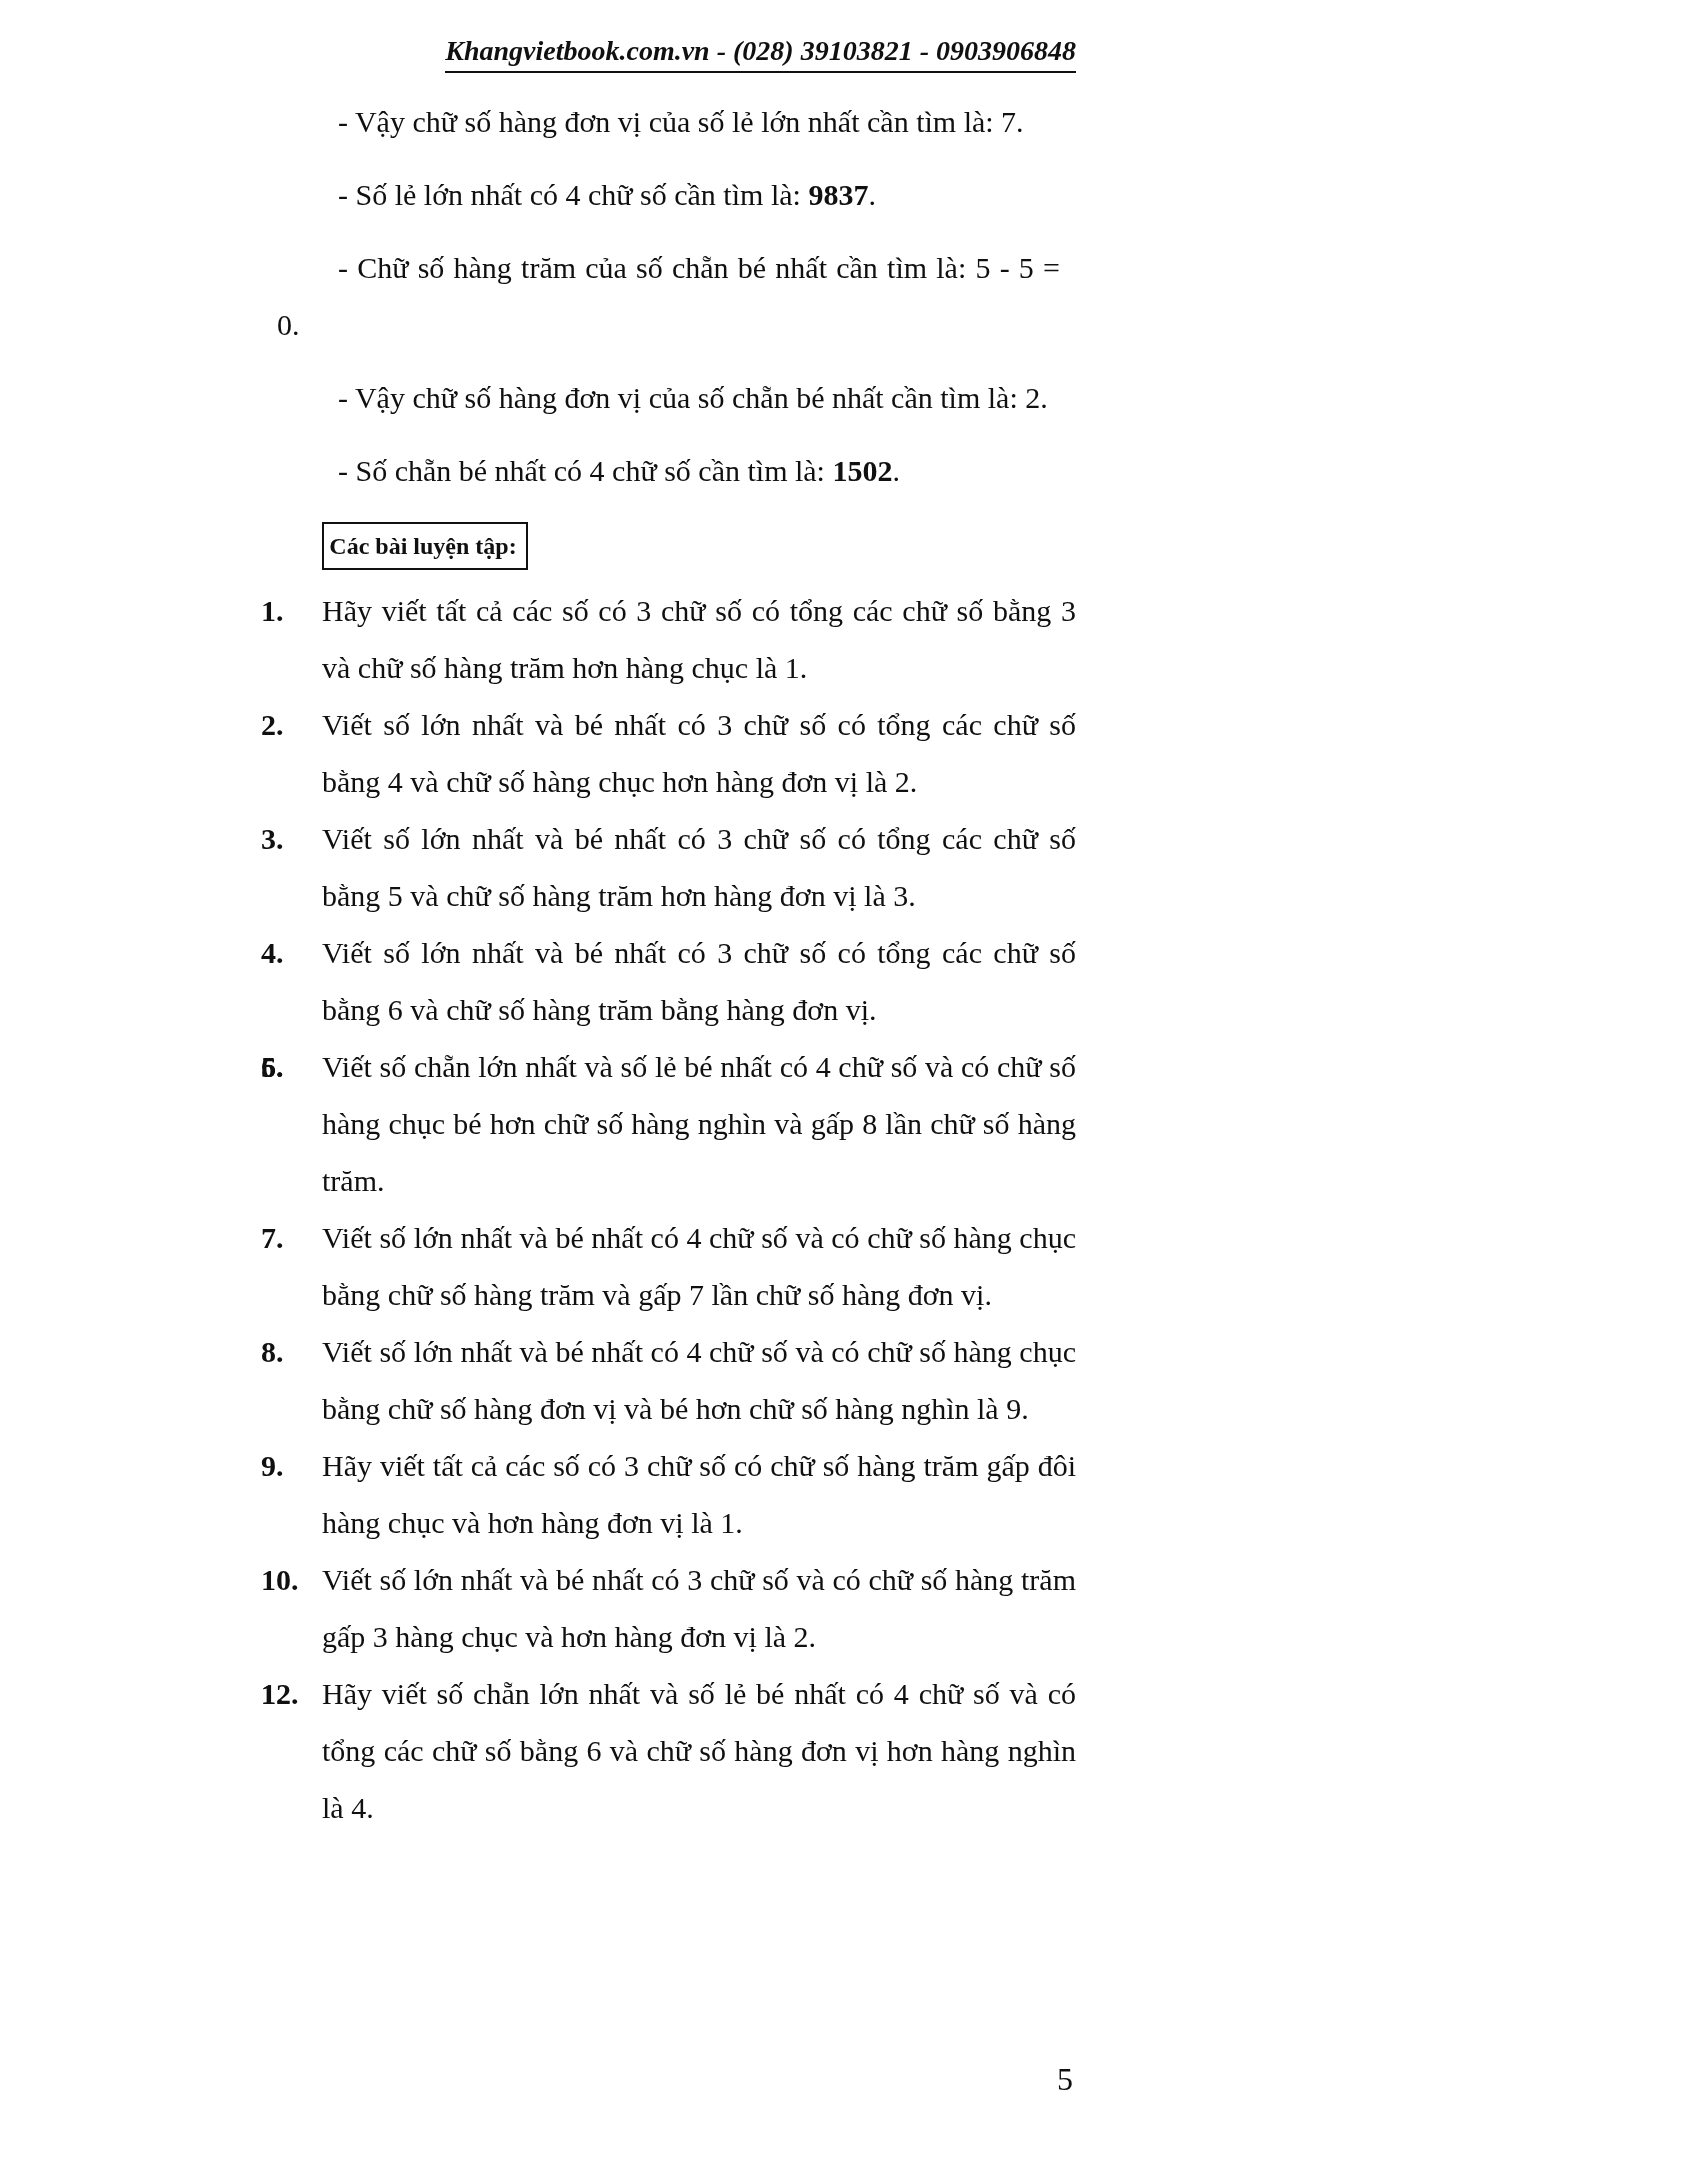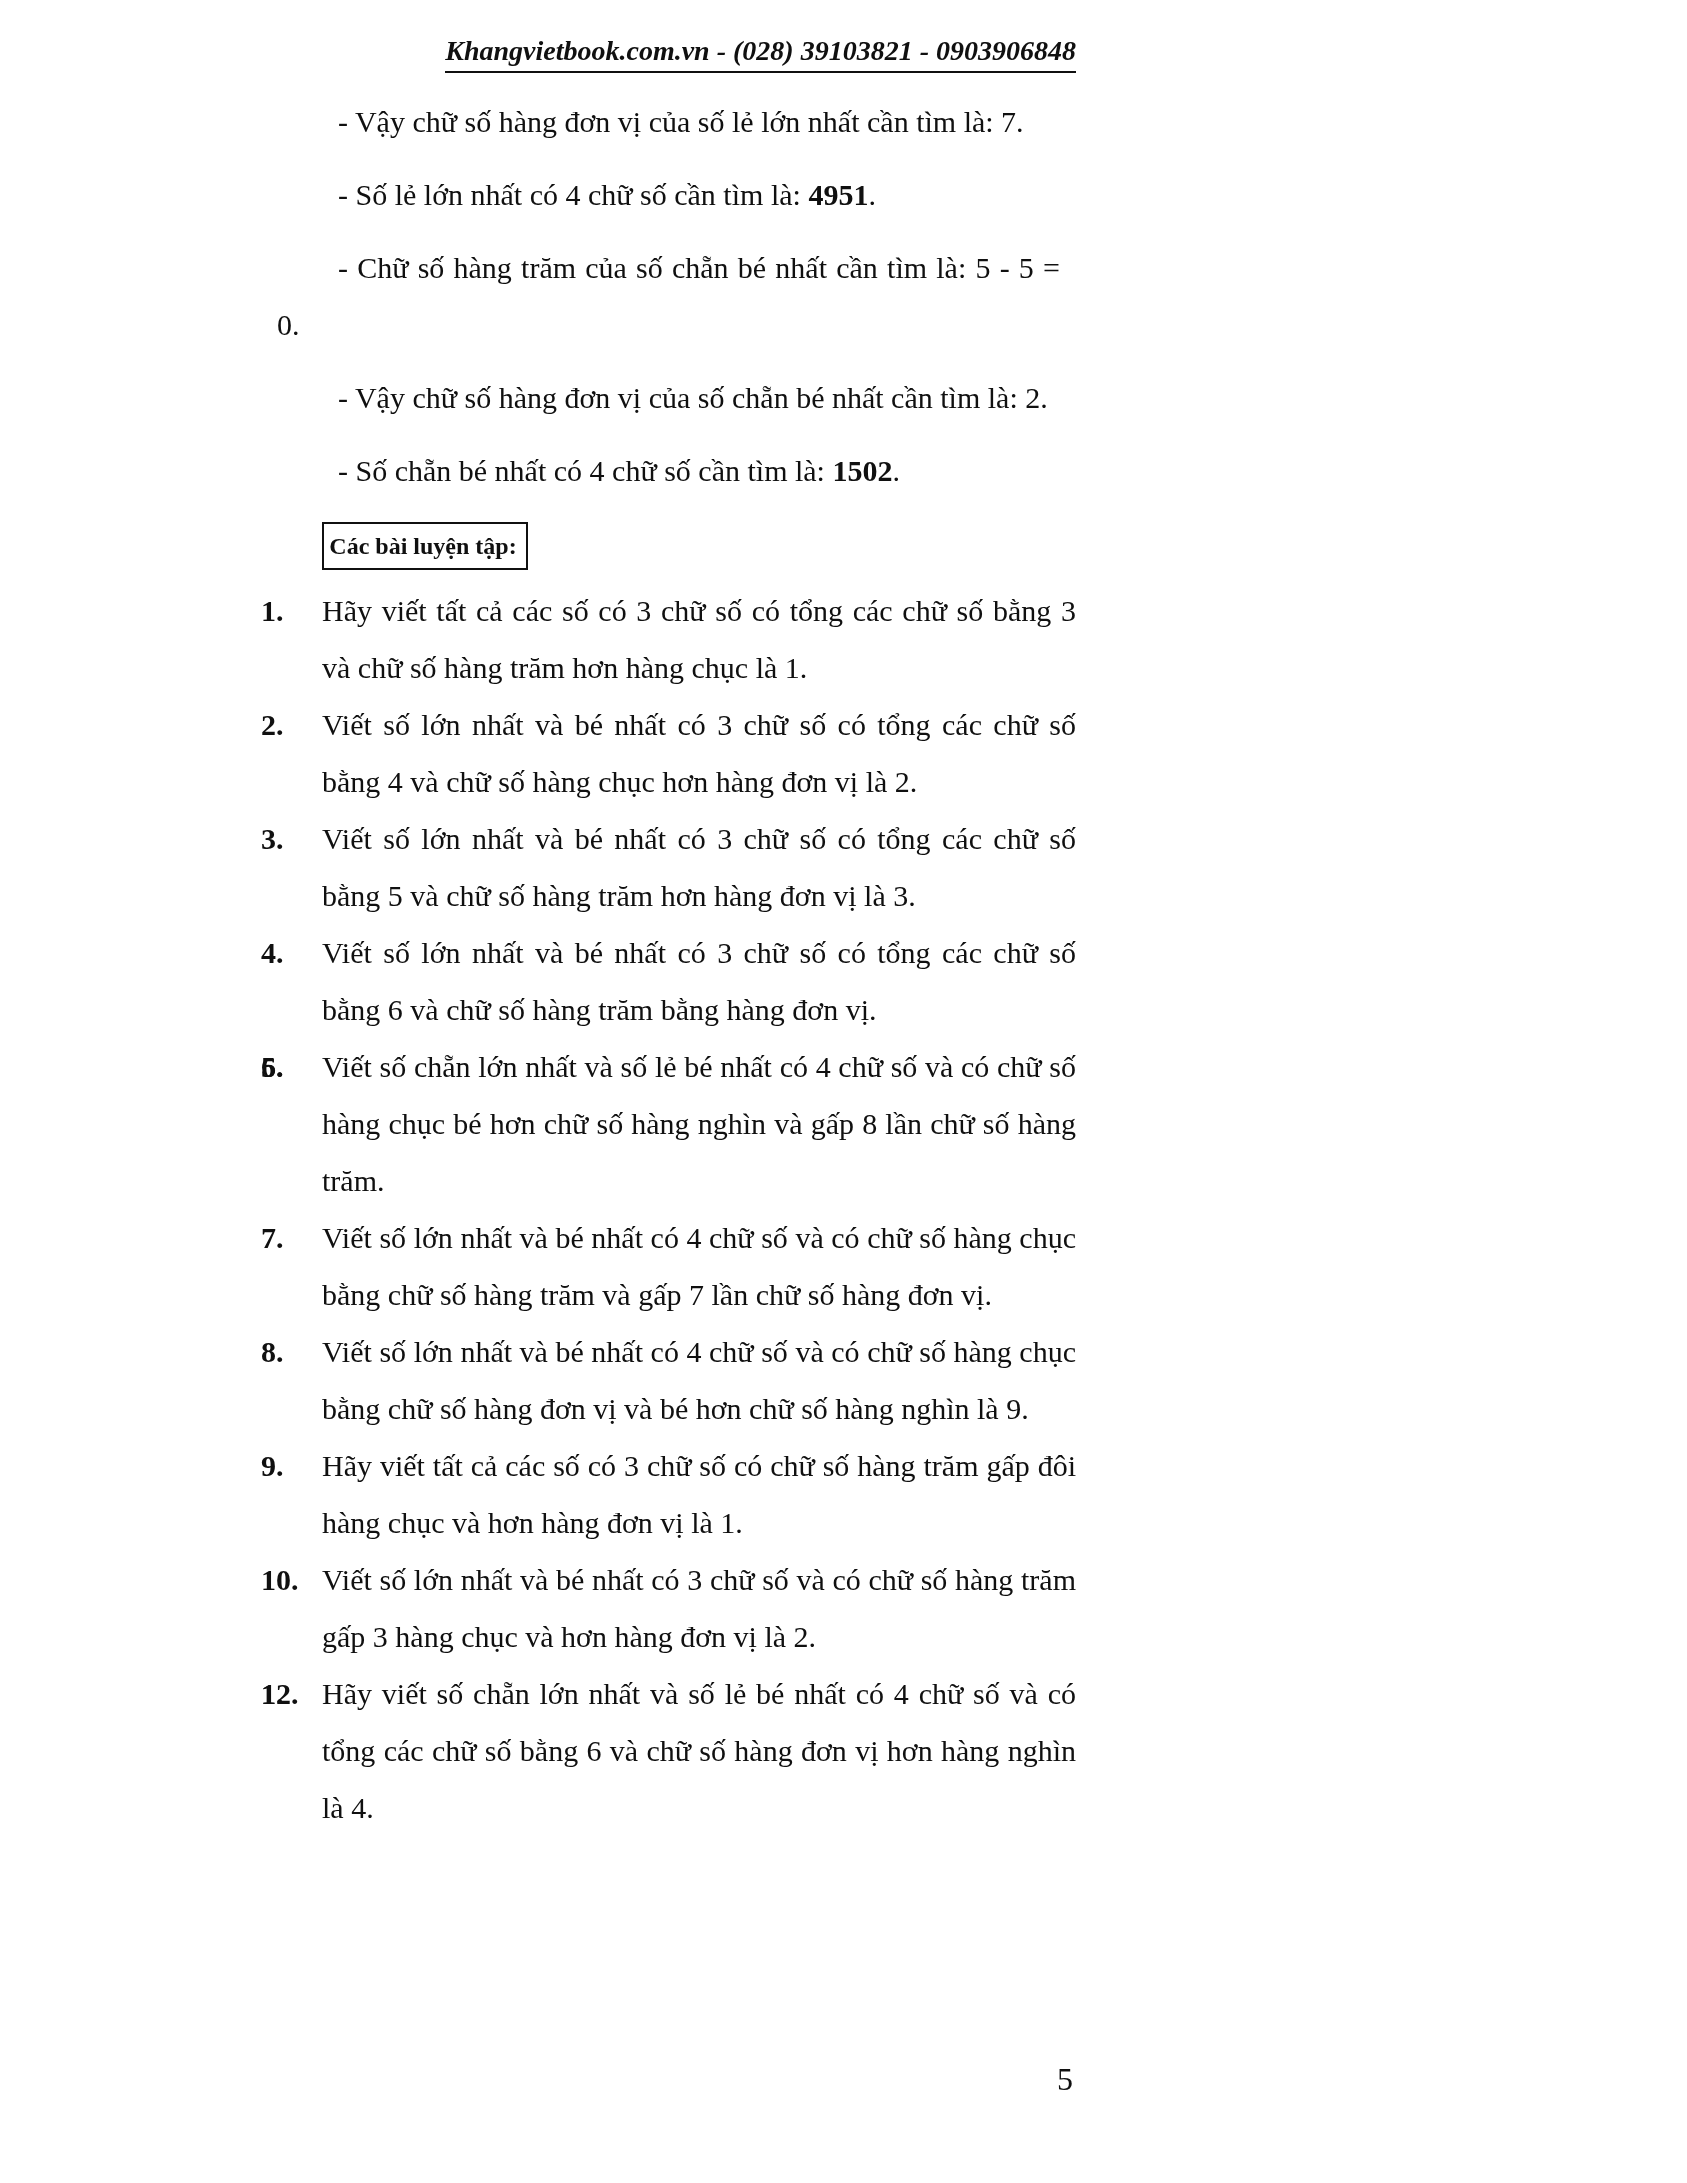--- a/index.html
+++ b/index.html
@@ -86,21 +86,21 @@
 <div class="page">
 
   <div class="running-header">
     <span class="hdr-inner">Khangvietbook.com.vn - (028) 39103821 - 0903906848</span>
   </div>
 
   <div class="bodytext">
 
     <p class="intro-para"><span>- Vậy chữ số hàng đơn vị của số lẻ lớn nhất cần tìm là: 7.</span><span class="b"></span><span></span></p>
 
-    <p class="intro-para"><span>- Số lẻ lớn nhất có 4 chữ số cần tìm là: </span><span class="b">4951</span><span>.</span></p>
+    <p class="intro-para"><span>- Số lẻ lớn nhất có 4 chữ số cần tìm là: </span><span class="b">9837</span><span>.</span></p>
 
 
     <p class="intro-para"><span>- Chữ số hàng trăm của số chẵn bé nhất cần tìm là: 5 - 5 = 0.</span><span class="b"></span><span></span></p>
 
     <p class="intro-para"><span>- Vậy chữ số hàng đơn vị của số chẵn bé nhất cần tìm là: 2.</span><span class="b"></span><span></span></p>
 
     <p class="intro-para"><span>- Số chẵn bé nhất có 4 chữ số cần tìm là: </span><span class="b">1502</span><span>.</span></p>
 
     <div class="section-heading-wrap">
       <span class="section-heading">Các bài luyện tập:</span>

